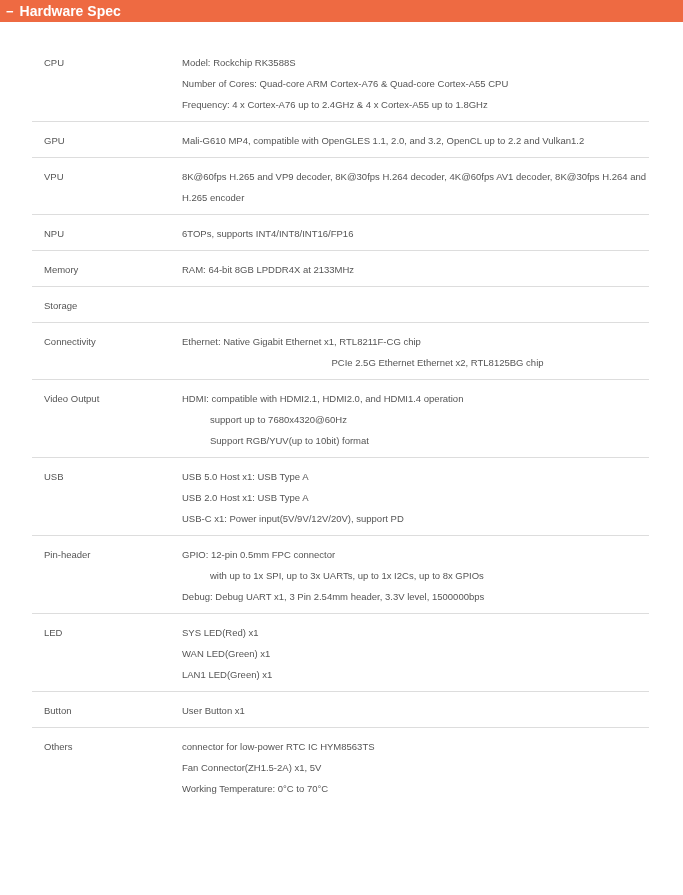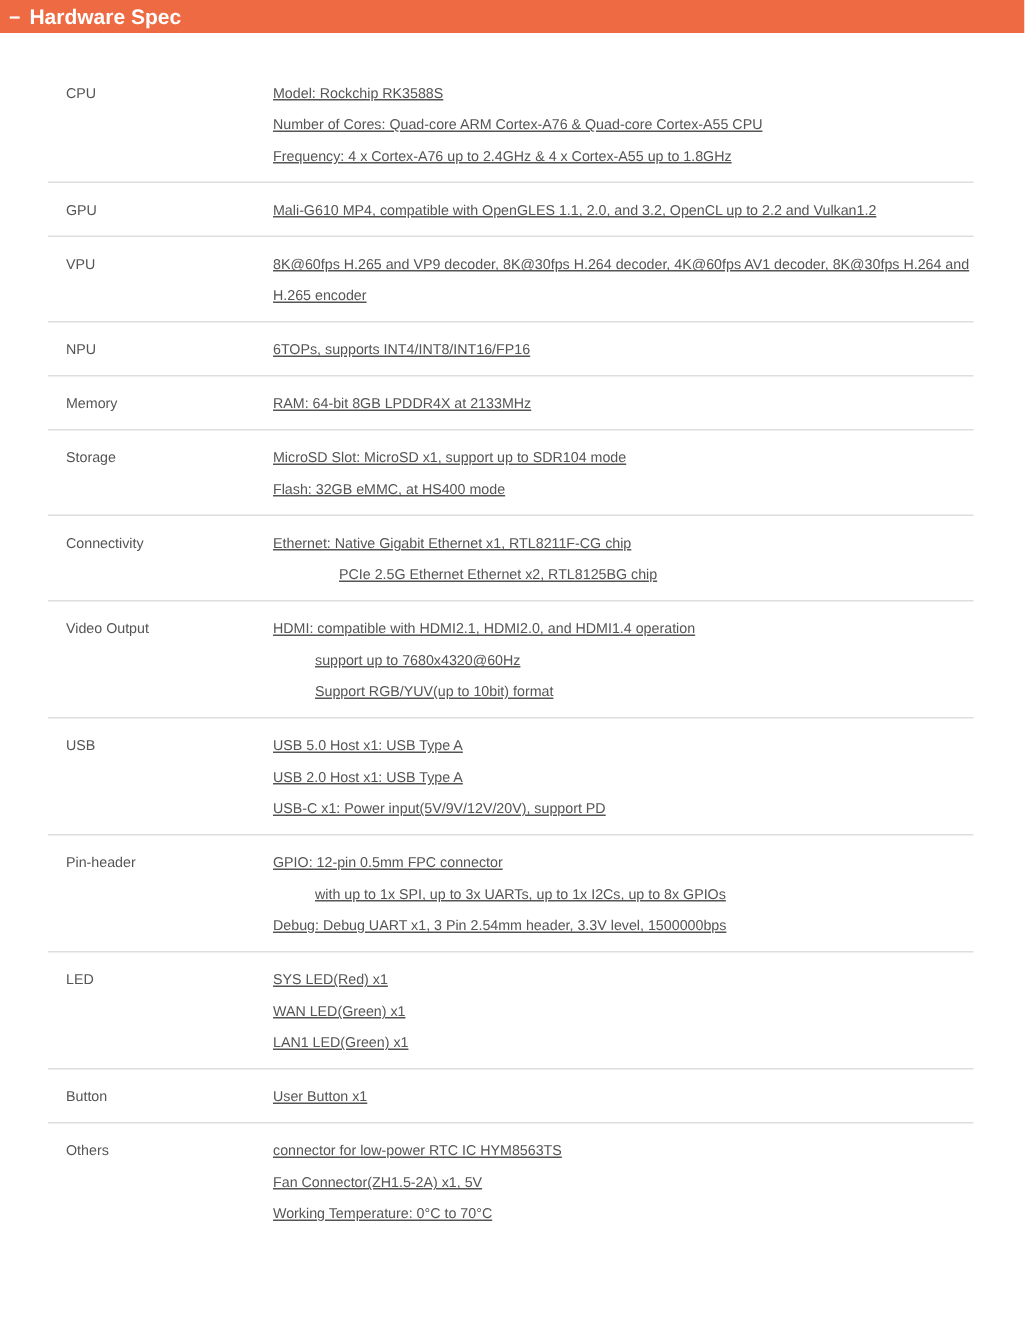--- a/index.html
+++ b/index.html
@@ -29,30 +29,30 @@
       gap: 32px;
     }
     .row:last-child { border-bottom: none; }
     .label {
       width: 106px; flex: 0 0 106px;
       padding-left: 12px;
       font-size: 9.5px;
       line-height: 21px;
       color: #555555;
     }
-    .values { flex: 1; text-decoration: underline; }
+    .values { flex: 1; }
     .value {
       font-size: 9.5px;
       line-height: 21px;
       color: #555555;
       white-space: nowrap;
     }
     .value.wrap { white-space: normal; }
     .value.indent1 { padding-left: 28px; }
-    .value.indent2 { padding-left: 44px; }
+    .value.indent2 { padding-left: 44px; text-align: center; }
   </style>
 </head>
 <body>
 
 <div class="header">
   <span class="toggle">−</span>
   <span>Hardware Spec</span>
 </div>
 
 <div class="table">
@@ -89,24 +89,20 @@
 
   <div class="row">
     <div class="label">Memory</div>
     <div class="values">
       <div class="value">RAM: 64-bit 8GB LPDDR4X at 2133MHz</div>
     </div>
   </div>
 
   <div class="row">
     <div class="label">Storage</div>
-    <div class="values">
-      <div class="value">MicroSD Slot: MicroSD x1, support up to SDR104 mode</div>
-      <div class="value">Flash: 32GB eMMC, at HS400 mode</div>
-    </div>
   </div>
 
   <div class="row">
     <div class="label">Connectivity</div>
     <div class="values">
       <div class="value">Ethernet: Native Gigabit Ethernet x1, RTL8211F-CG chip</div>
       <div class="value indent2">PCIe 2.5G Ethernet Ethernet x2, RTL8125BG chip</div>
     </div>
   </div>
 

